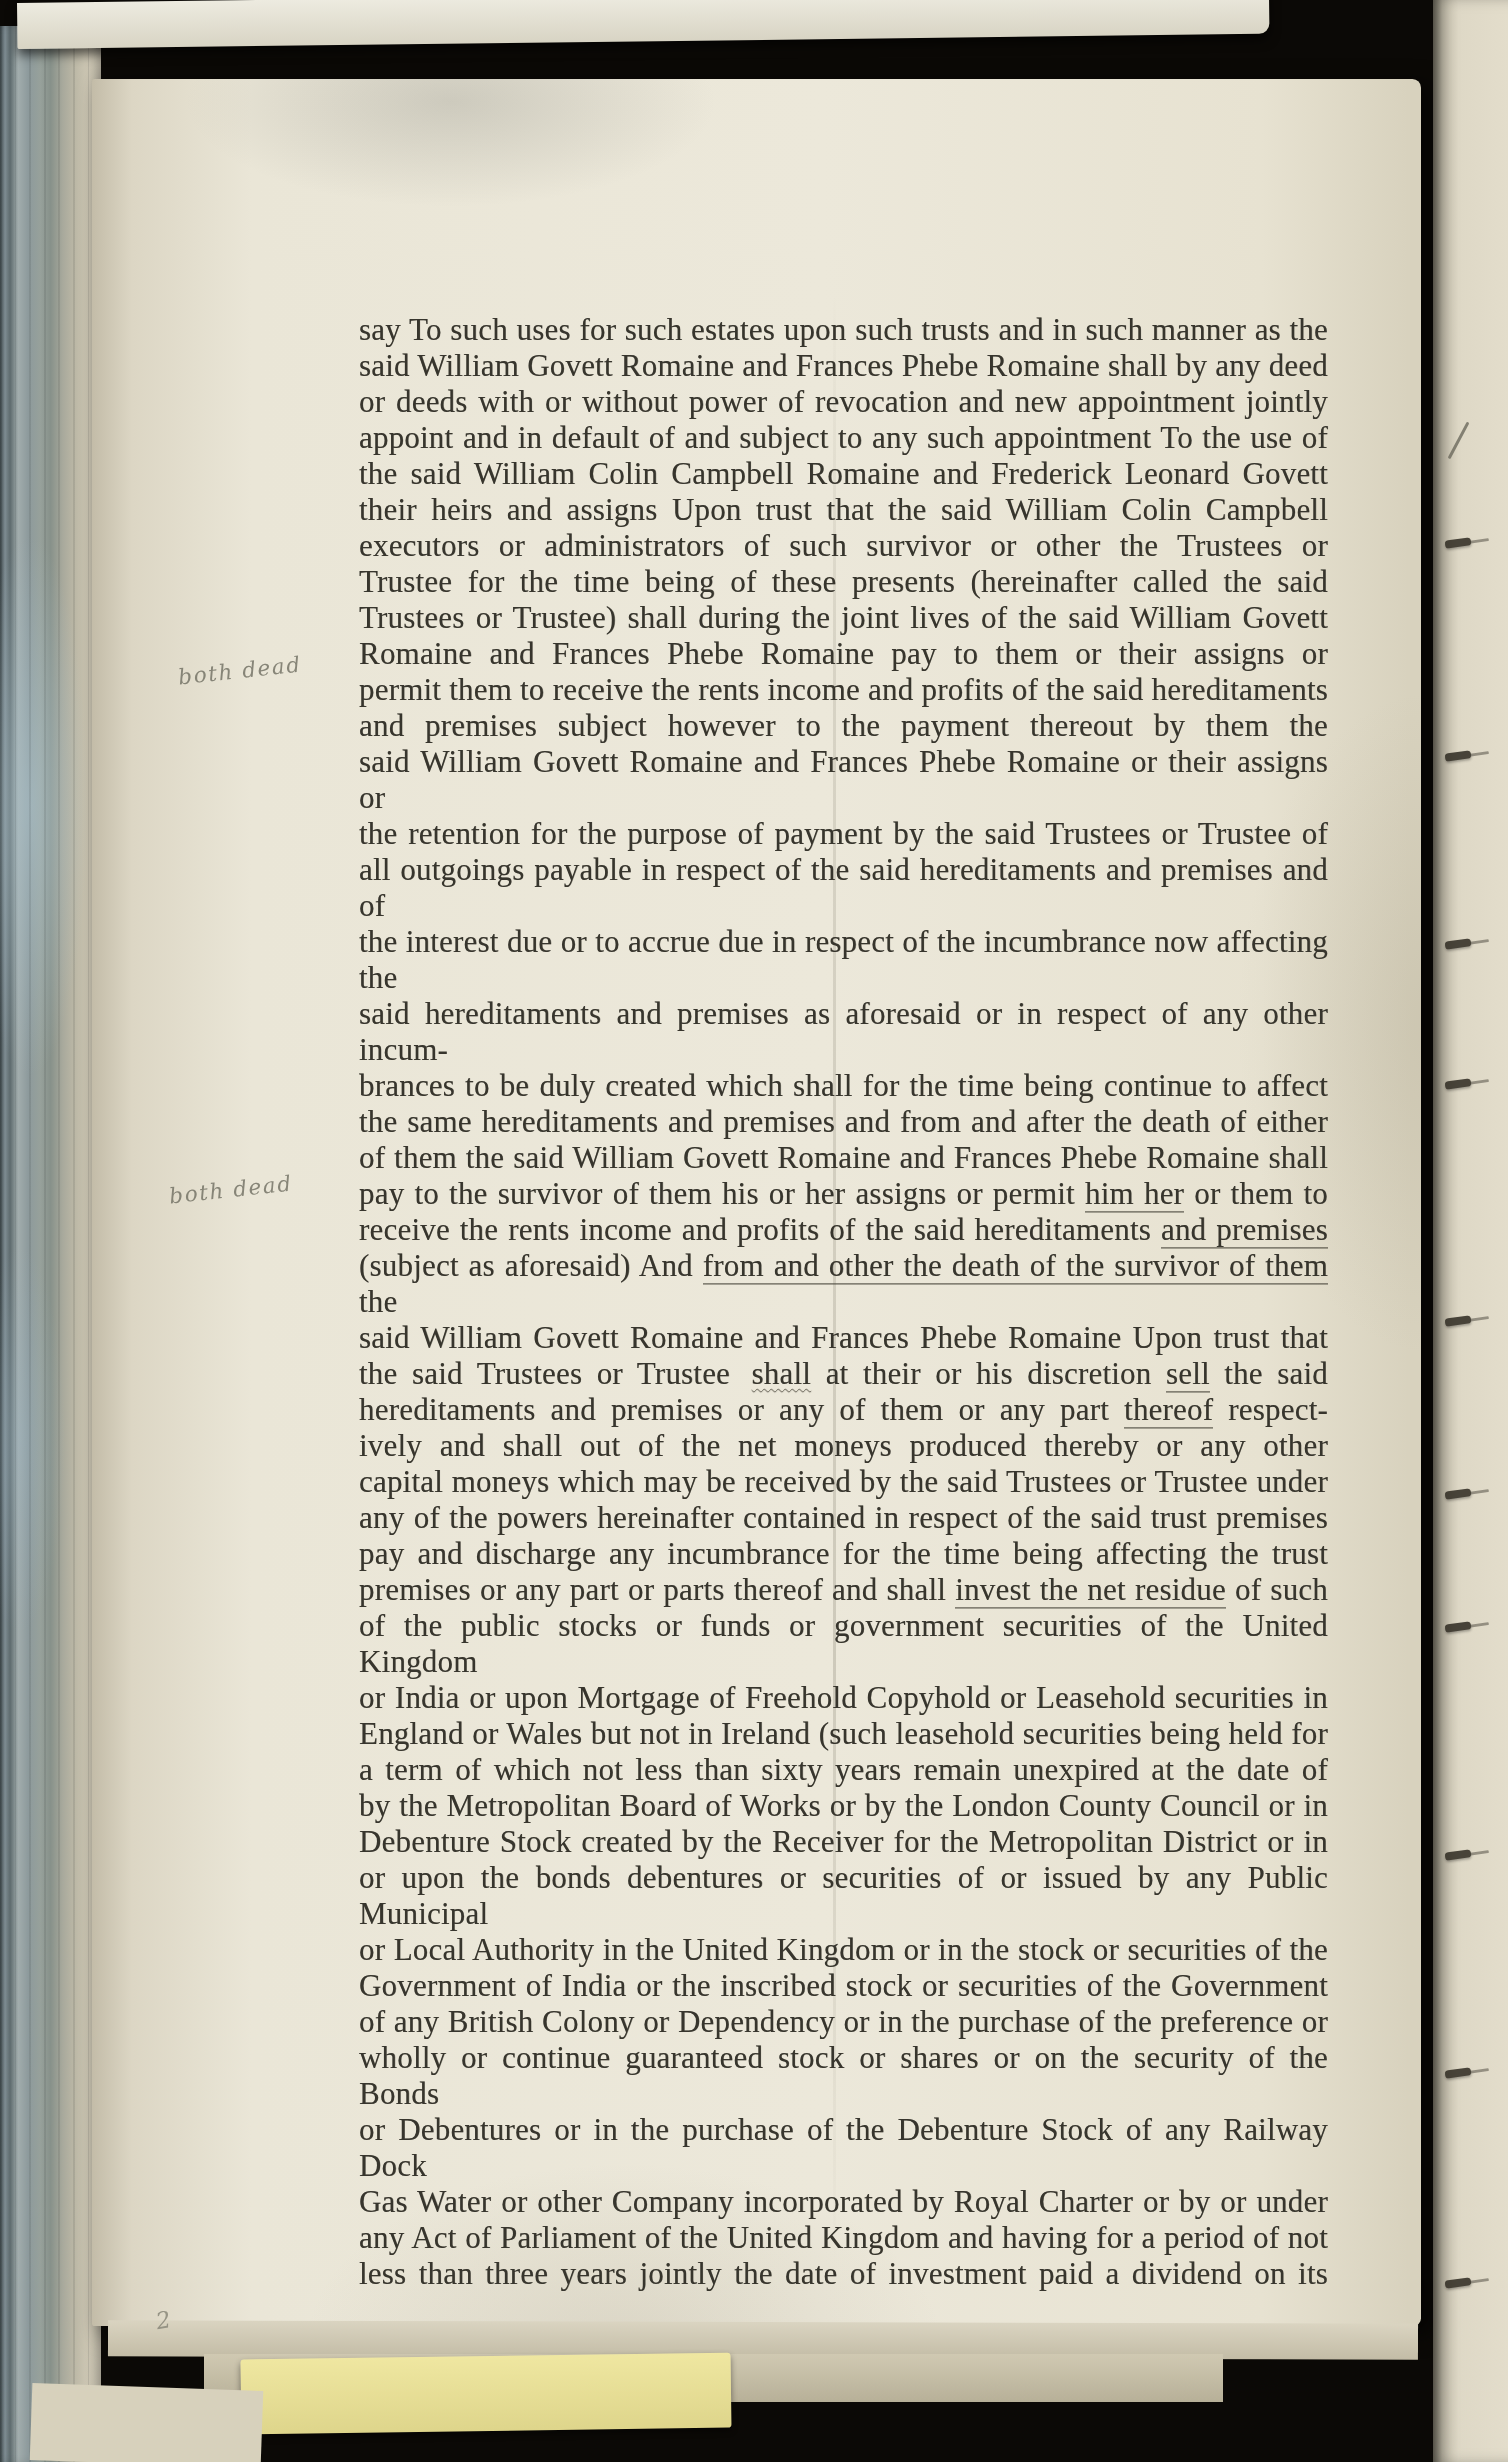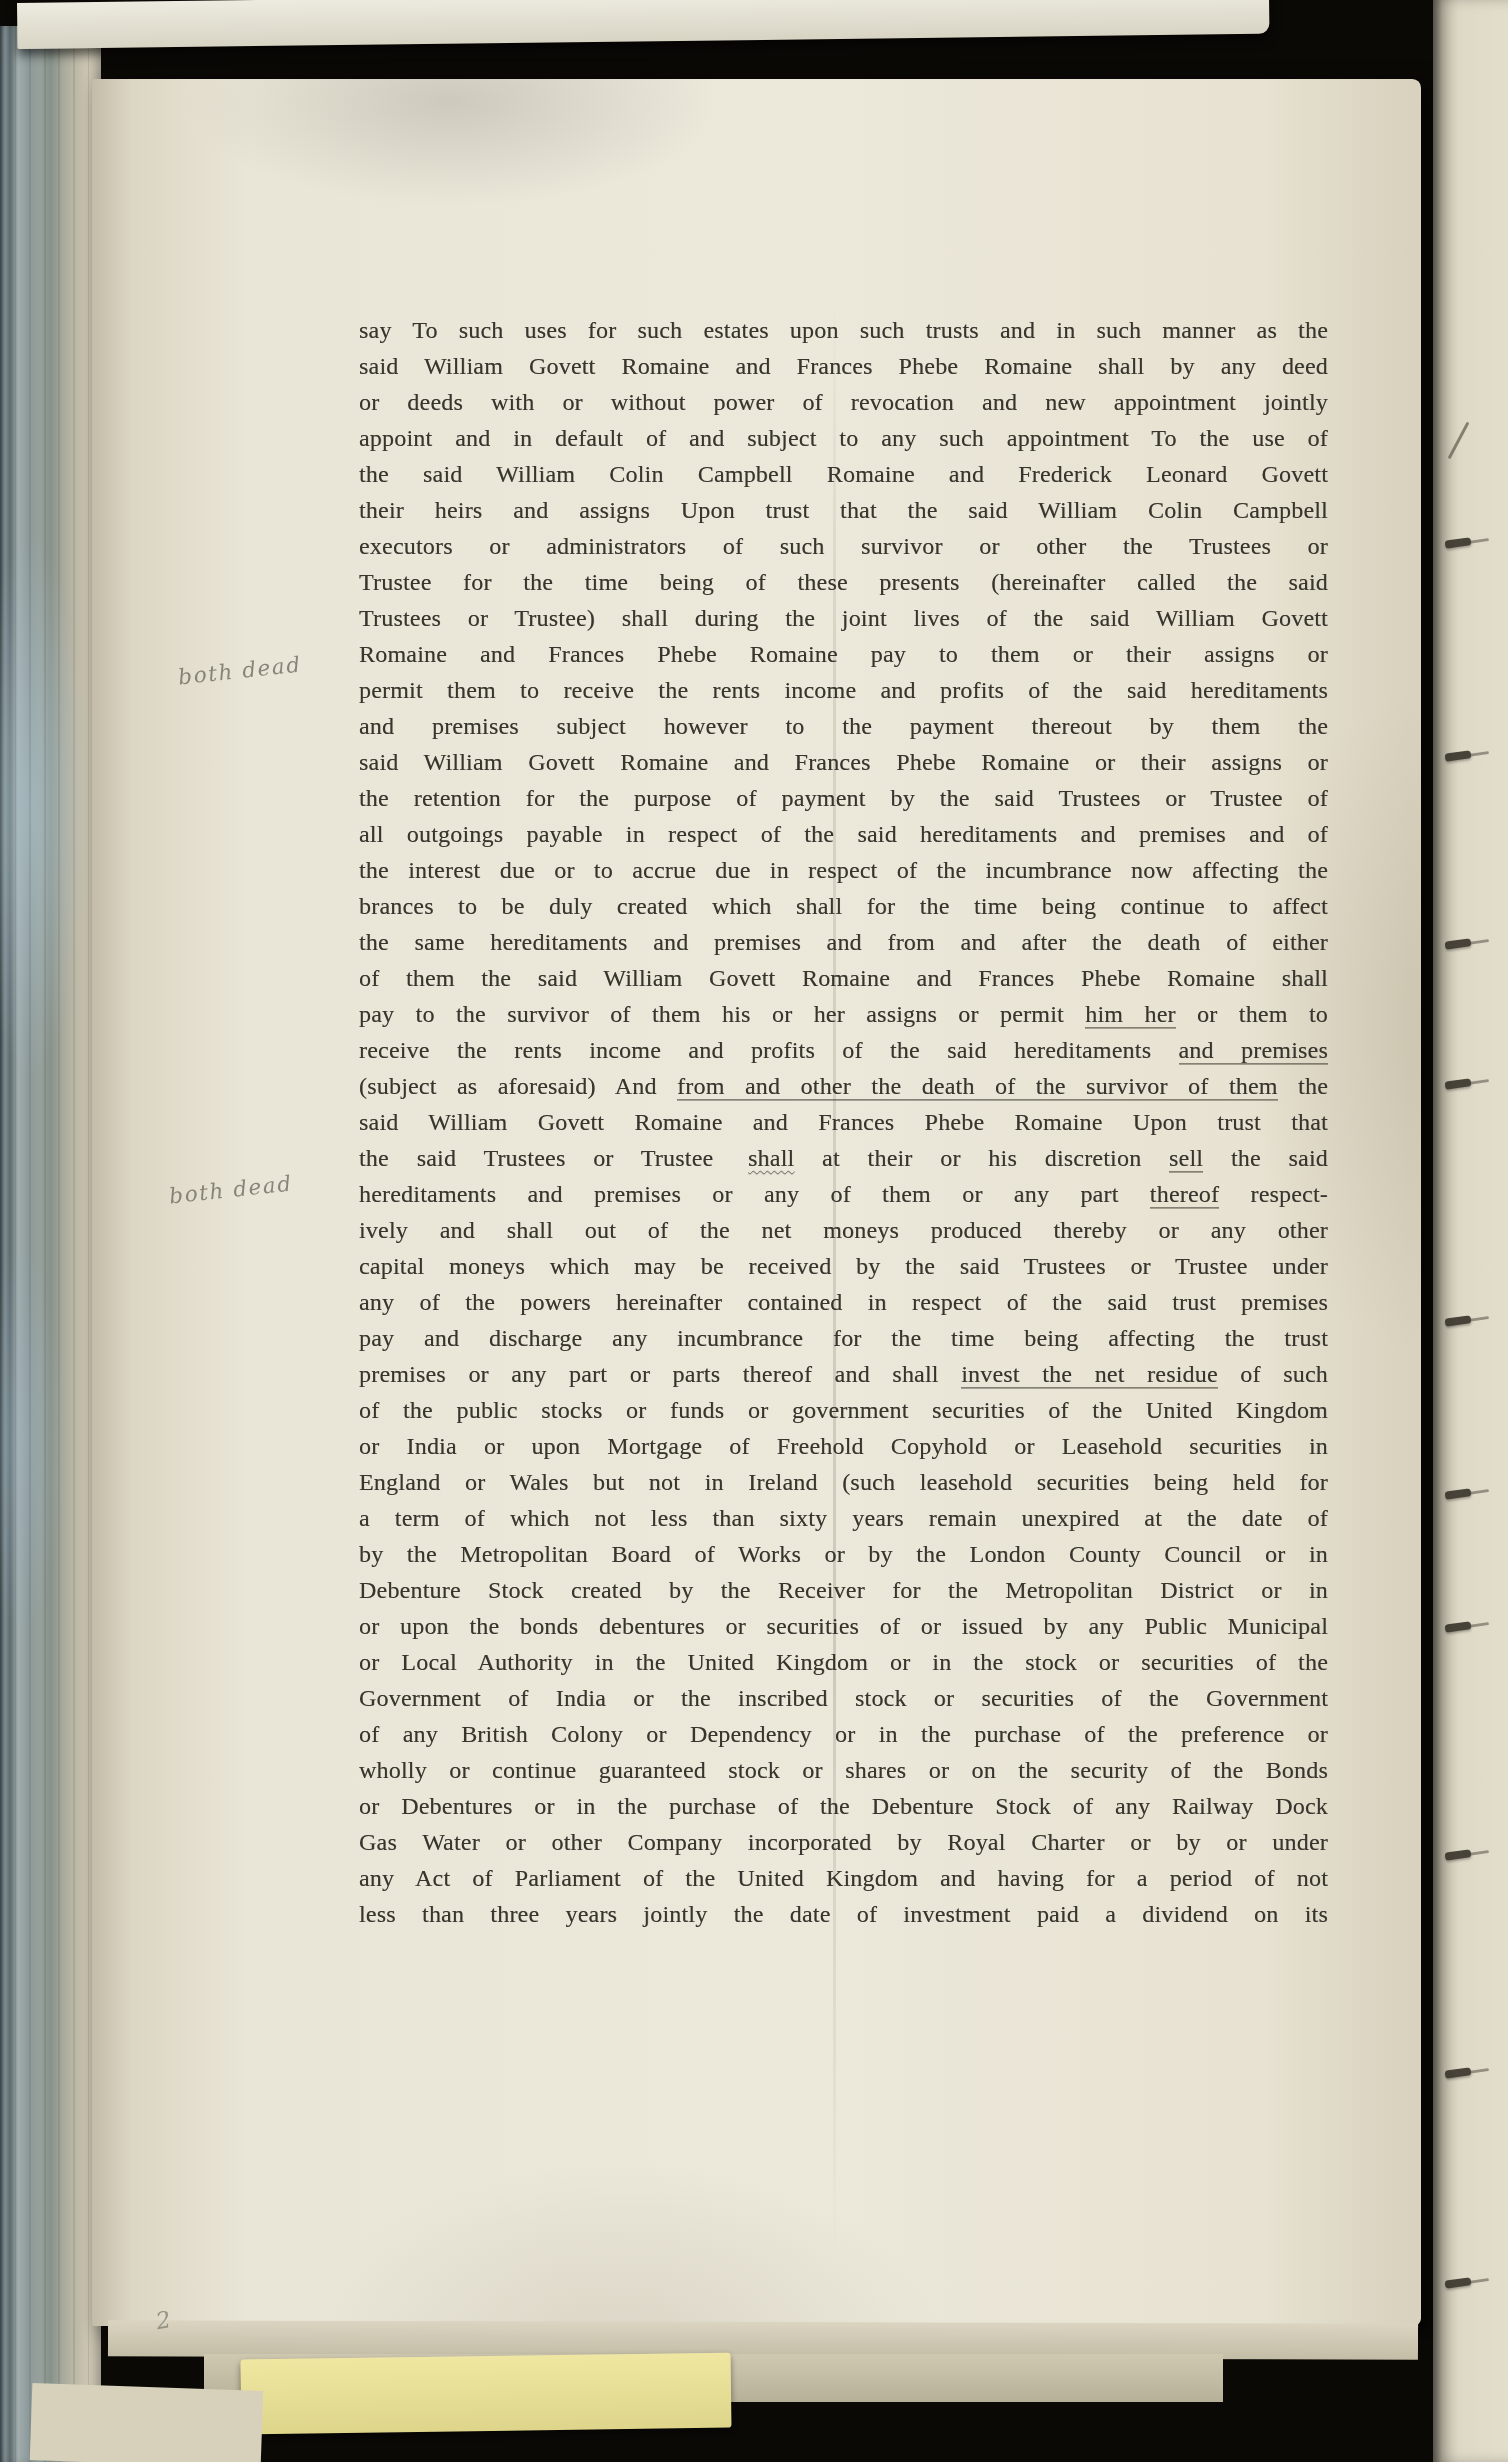--- a/index.html
+++ b/index.html
@@ -68,21 +68,21 @@
     background: linear-gradient(180deg, transparent,
       rgba(110,105,88,.16) 18%, rgba(110,105,88,.24) 70%, transparent);
   }
 
   
   .text-block {
     position: absolute;
     left: 267px; top: 233px;
     width: 969px;
     font-family: "Liberation Serif", "DejaVu Serif", serif;
-    font-size: 24px;
+    font-size: 31px;
     line-height: 36px;
     color: #37352d;
     letter-spacing: 0.2px;
     text-shadow: 0.3px 0.3px 0.4px rgba(55,53,45,.45);
   }
   .doc-line {
     text-align: justify;
     text-align-last: justify;
     white-space: normal;
   }
@@ -210,20 +210,21 @@
         <div class="doc-line">executors or administrators of such survivor or other the Trustees or</div>
         <div class="doc-line">Trustee for the time being of these presents (hereinafter called the said</div>
         <div class="doc-line">Trustees or Trustee) shall during the joint lives of the said William Govett</div>
         <div class="doc-line">Romaine and Frances Phebe Romaine pay to them or their assigns or</div>
         <div class="doc-line">permit them to receive the rents income and profits of the said hereditaments</div>
         <div class="doc-line">and premises subject however to the payment thereout by them the</div>
         <div class="doc-line">said William Govett Romaine and Frances Phebe Romaine or their assigns or</div>
         <div class="doc-line">the retention for the purpose of payment by the said Trustees or Trustee of</div>
         <div class="doc-line">all outgoings payable in respect of the said hereditaments and premises and of</div>
         <div class="doc-line">the interest due or to accrue due in respect of the incumbrance now affecting the</div>
+        <div class="doc-line">said hereditaments and premises as aforesaid or in respect of any other incum-</div>
         <div class="doc-line">brances to be duly created which shall for the time being continue to affect</div>
         <div class="doc-line">the same hereditaments and premises and from and after the death of either</div>
         <div class="doc-line">of them the said William Govett Romaine and Frances Phebe Romaine shall</div>
         <div class="doc-line">pay to the survivor of them his or her assigns or permit <span class="ul solid">him her</span> or them to</div>
         <div class="doc-line">receive the rents income and profits of the said hereditaments <span class="ul solid">and premises</span></div>
         <div class="doc-line">(subject as aforesaid) And <span class="ul solid">from and other the death of the survivor of them</span> the</div>
         <div class="doc-line">said William Govett Romaine and Frances Phebe Romaine Upon trust that</div>
         <div class="doc-line">the said Trustees or Trustee <span class="ul wavy">shall</span> at their or his discretion <span class="ul solid">sell</span> the said</div>
         <div class="doc-line">hereditaments and premises or any of them or any part <span class="ul solid">thereof</span> respect-</div>
         <div class="doc-line">ively and shall out of the net moneys produced thereby or any other</div>

